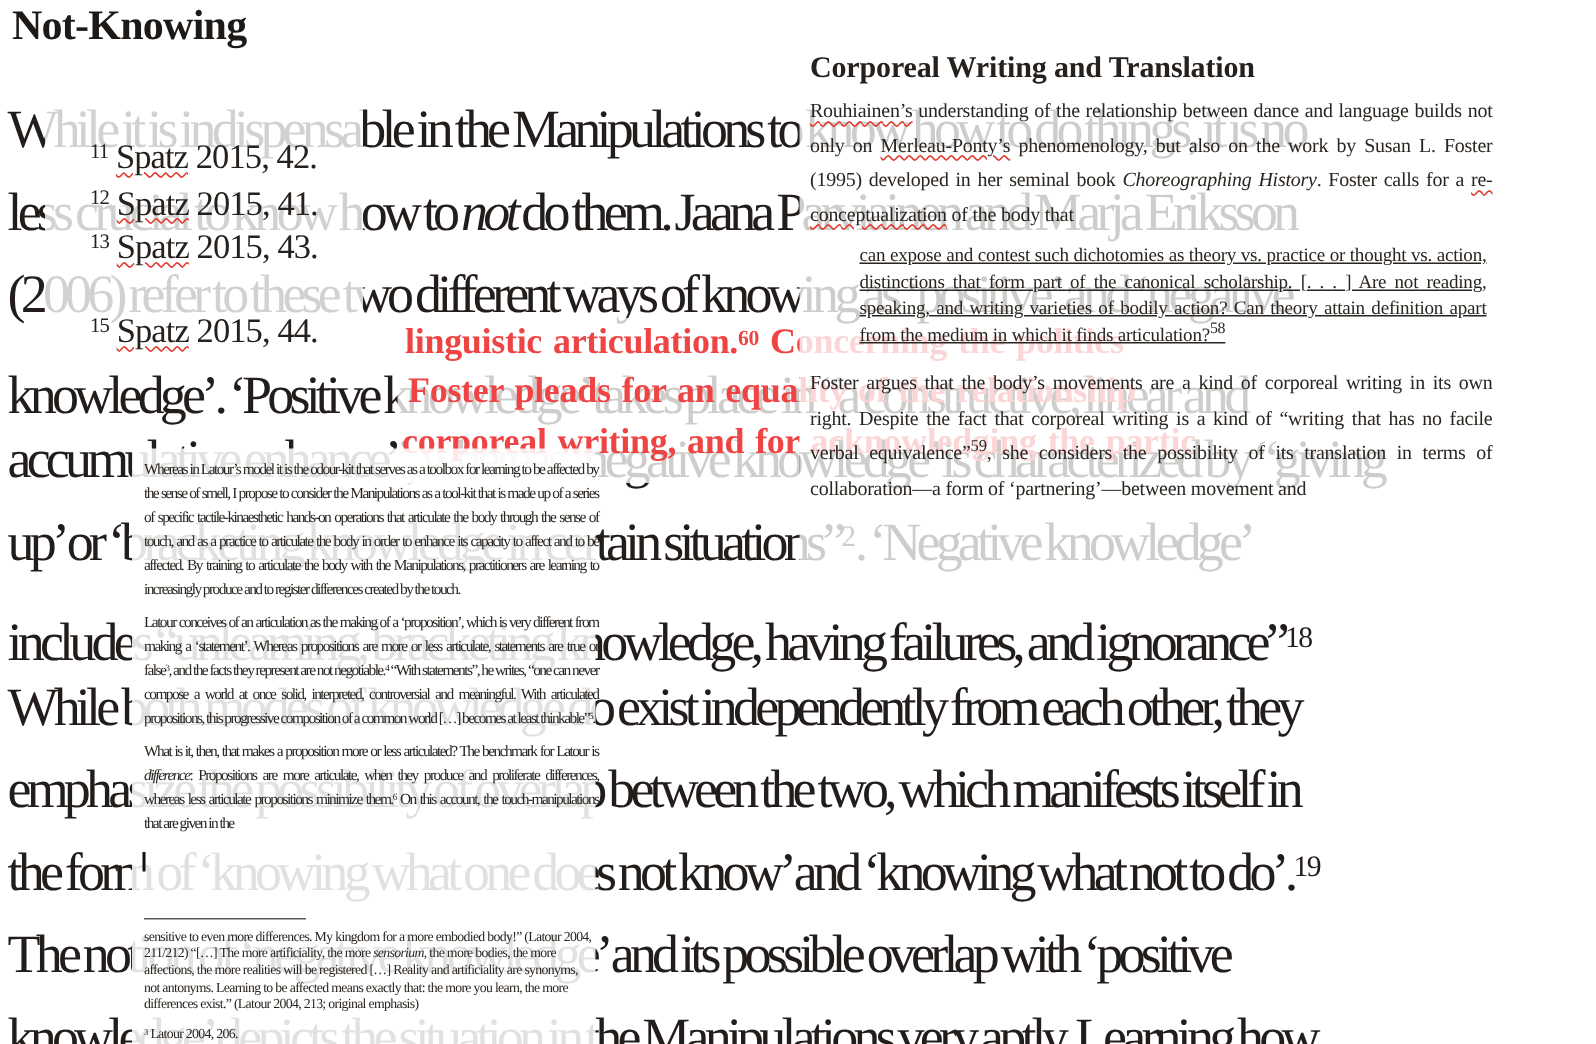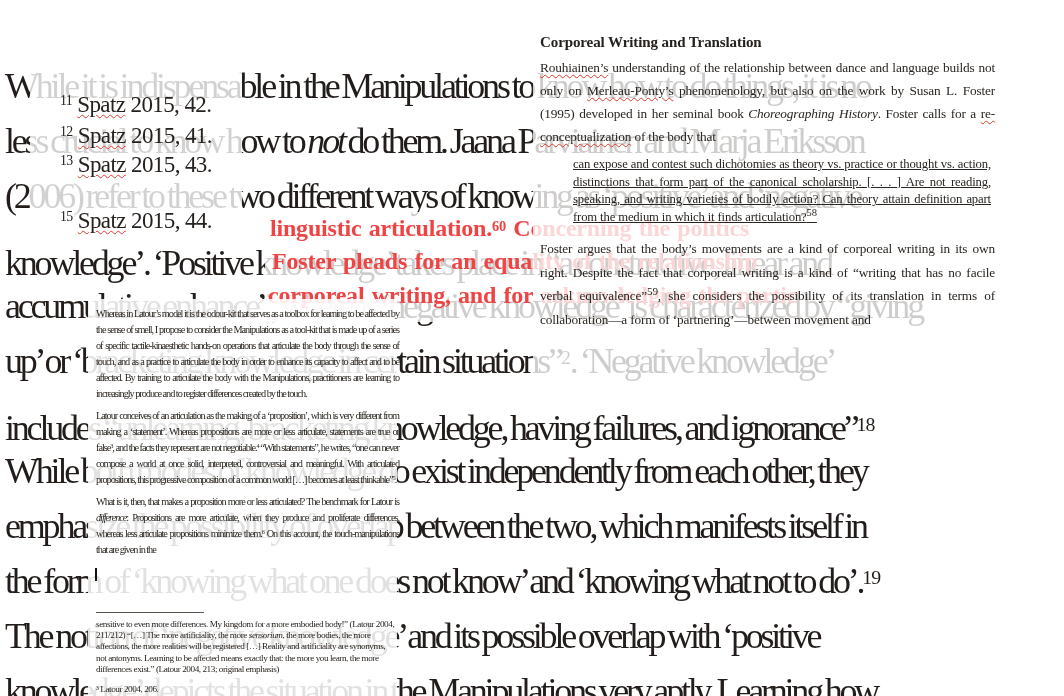--- a/index.html
+++ b/index.html
@@ -57,21 +57,21 @@
   .latour-fn sup{font-size:62%;vertical-align:2px;}
   #latour-fn-main{top:320px;}
   #latour-fn-3{top:385px;}
   #latour-fn-4{top:396px;}
   #caret{position:absolute;left:95px;top:568px;width:1.5px;height:13px;background:#111;z-index:6;}
   
   #right-panel{left:533px;top:0;width:480px;height:385px;z-index:4;
     background:rgba(255,255,255,0.78);}
   #rp-inner{position:absolute;left:7px;top:34px;width:455px;}
   #rp-heading{
-    font-size:15px;font-weight:bold;color:#26211d;letter-spacing:-0.1px;margin:0;
+    font-size:20px;font-weight:bold;color:#26211d;letter-spacing:-0.1px;margin:0;
   }
   .rp-para{
     margin:5px 0 0 0;text-align:justify;
     font-size:13.3px;line-height:23px;letter-spacing:-0.15px;color:#2a2520;
   }
   #rp-quote{
     margin:8px 4px 0 33px;text-align:justify;
     font-size:12.7px;line-height:17.5px;letter-spacing:-0.15px;color:#2a2520;text-decoration:underline;
   }
   #rp-para2{line-height:23.5px;margin-top:11px;}
@@ -83,20 +83,21 @@
     text-decoration-color:#e03a2e;
     text-decoration-thickness:1px;
     text-underline-offset:2px;
   }
 </style>
 </head>
 <body>
 
 <div id="page">
 
+  <div id="doc-title">Not-Knowing</div>
   <div id="biglines">
       <div class="bigline" style="top: 68px;">While it is indispensable in the Manipulations to know how to do things, it is no</div>
       <div class="bigline" style="top: 123px;">less crucial to know how to <i>not</i> do them. Jaana Parviainen and Marja Eriksson</div>
       <div class="bigline" style="top: 178px;">(2006) refer to these two different ways of knowing as ‘positive’ and ‘negative</div>
       <div class="bigline" style="top: 245px;">knowledge’. ‘Positive knowledge’ takes place in “a constructive, linear and</div>
       <div class="bigline" style="top: 288px;">accumulative enhance”, whereas ‘negative knowledge’ is characterized by “giving</div>
       <div class="bigline" style="top: 343px;">up’ or ‘bracketing knowledge in certain situations”<sup>2</sup>. ‘Negative knowledge’</div>
       <div class="bigline" style="top: 410px;">includes “unlearning, bracketing knowledge, having failures, and ignorance”<sup>18</sup></div>
       <div class="bigline" style="top: 453px;">While both modes of knowledge do exist independently from each other, they</div>
       <div class="bigline" style="top: 508px;">emphasize the possibility of overlap between the two, which manifests itself in</div>

